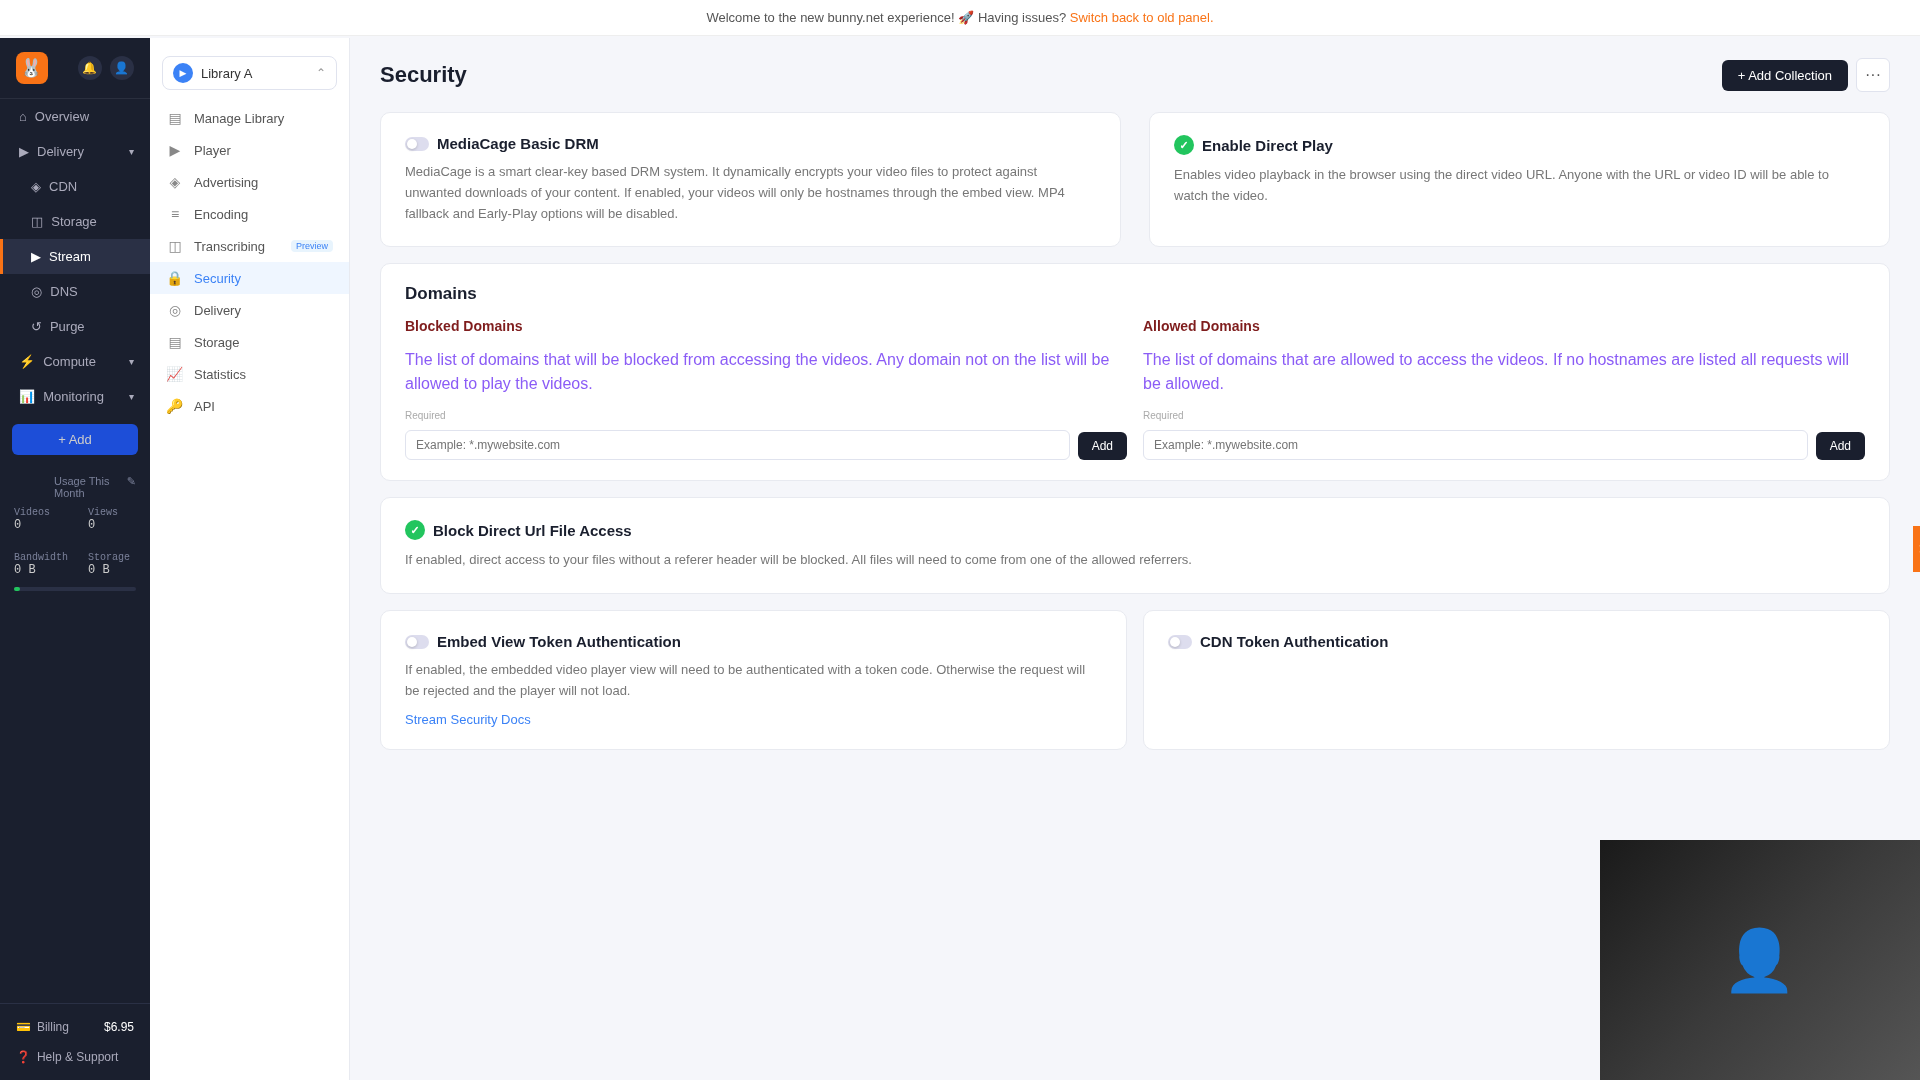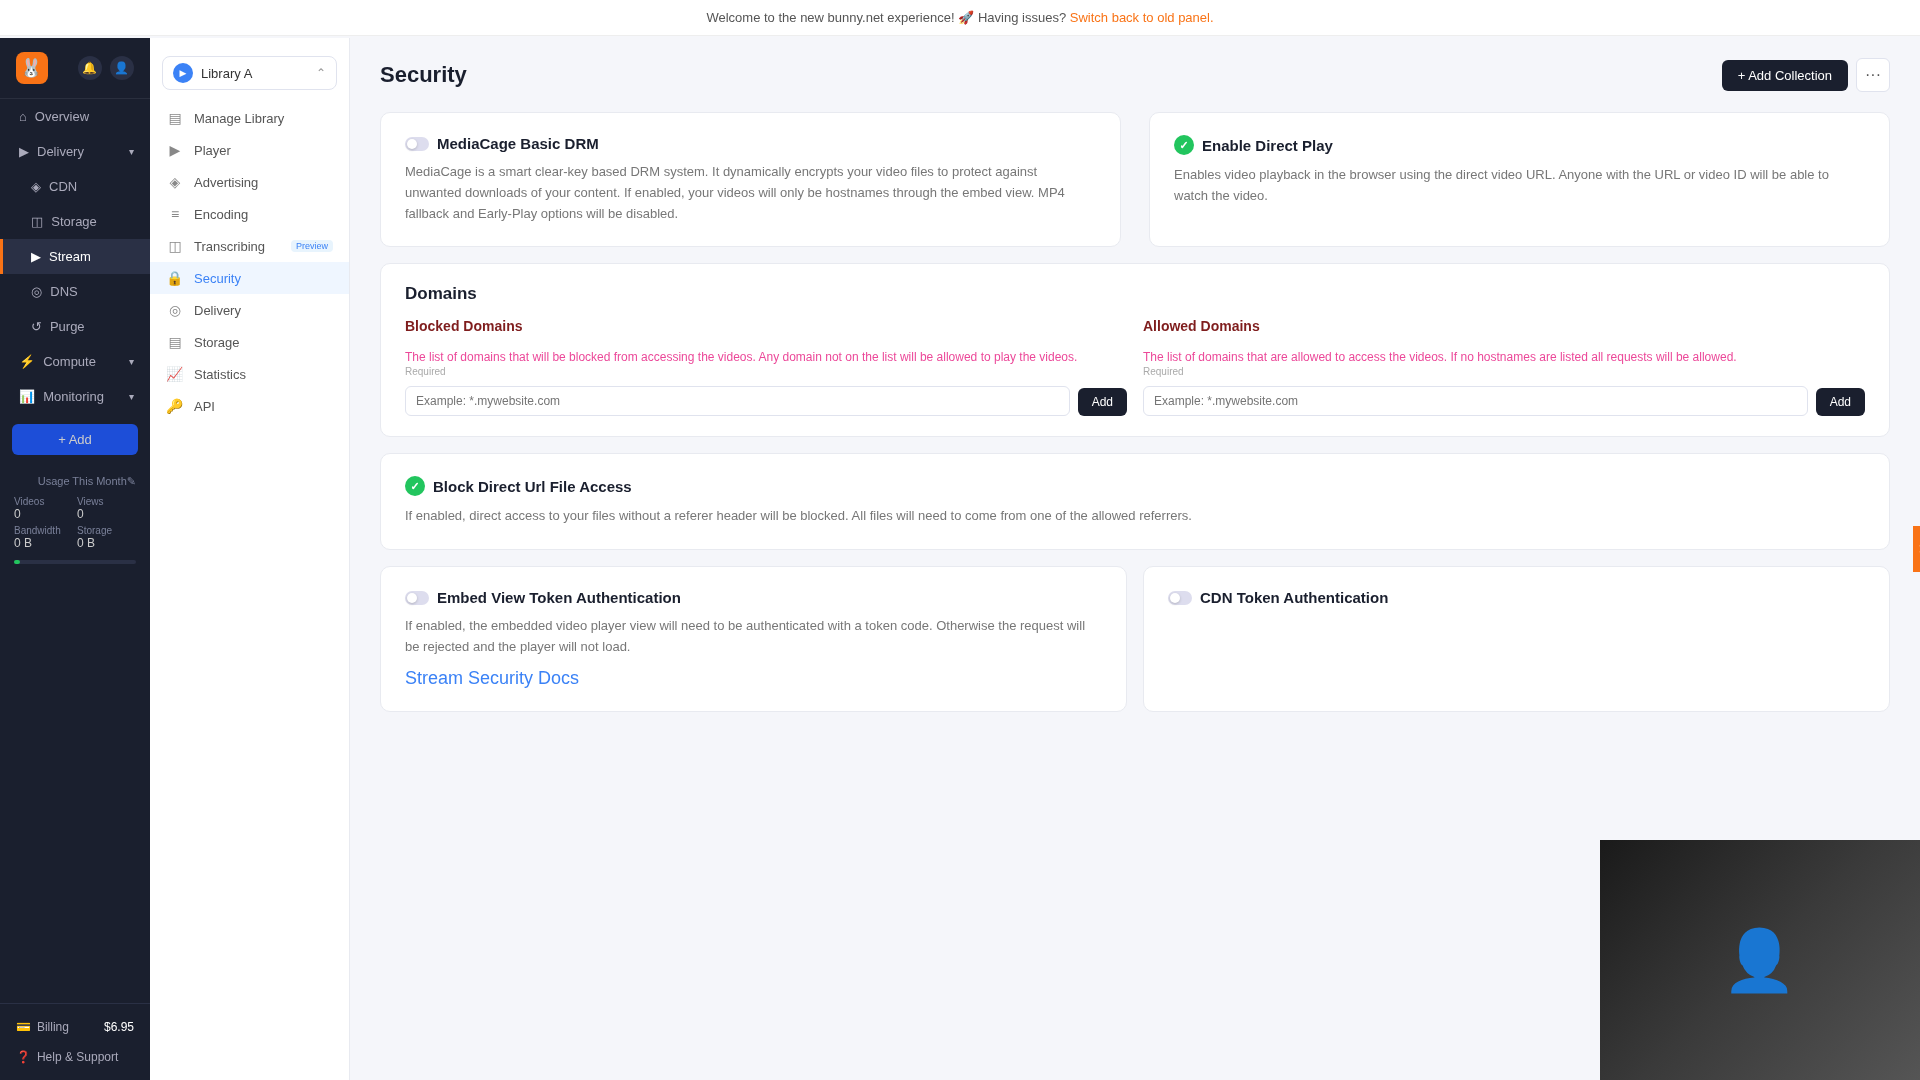--- a/index.html
+++ b/index.html
@@ -94,22 +94,22 @@
       font-size: 13px;
       cursor: pointer;
       width: calc(100% - 24px);
       text-align: center;
     }
     .usage-section {
       padding: 10px 14px;
       font-size: 11px;
       color: #7a8099;
     }
-    .usage-section .usage-header { display: flex; justify-content: flex-end; margin-bottom: 8px; }
-    .usage-grid { display: grid; grid-template-columns: 1fr 1fr; gap: 4px; }
+    .usage-section .usage-header { display: flex; justify-content: space-between; margin-bottom: 8px; margin-left: 40px; }
+    .usage-grid { display: grid; grid-template-columns: 1fr 1fr; gap: 20px; font-family: Liberation Mono, monospace; }
     .usage-item .label { color: #7a8099; font-size: 10px; }
     .usage-item .value { color: #ccc; font-size: 12px; }
     .usage-bar { height: 4px; background: #2a3045; border-radius: 2px; margin-top: 10px; }
     .usage-bar-fill { height: 100%; background: #22c55e; border-radius: 2px; width: 5%; }
 
     
     .sub-sidebar {
       width: 200px;
       background: #fff;
       border-right: 1px solid #e8eaf0;
@@ -236,21 +236,21 @@
       border-radius: 50%;
       display: inline-flex; align-items: center; justify-content: center;
       color: #fff; font-size: 11px;
     }
 
     
     .domains-section { margin-bottom: 16px; }
     .domains-title { font-size: 17px; font-weight: 600; color: #1a1f2e; margin-bottom: 14px; }
     .domain-grid { display: grid; grid-template-columns: 1fr 1fr; gap: 16px; }
     .domain-card-title { font-size: 14px; font-weight: 600; color: #7f1d1d; margin-bottom: 14px; }
-    .domain-card-desc { font-size: 12px; color: #ec4899; line-height: 1.5; }
+    .domain-card-desc { font-size: 16px; color: #8b5cf6; margin-bottom: 14px; line-height: 1.5; }
     .domain-input-row { display: flex; gap: 8px; }
     .domain-input-wrap { flex: 1; }
     .domain-label { font-size: 10px; color: #aaa; margin-bottom: 9px; }
     .domain-input {
       width: 100%;
       border: 1px solid #e0e3ee;
       border-radius: 6px;
       padding: 7px 10px;
       font-size: 12px;
       color: #bbb;
@@ -266,21 +266,21 @@
       cursor: pointer;
       align-self: flex-end;
     }
 
     
     .block-card { background: #fff; border: 1px solid #e8eaf0; border-radius: 10px; padding: 22px 24px; margin-bottom: 16px; }
 
     
     .auth-grid { display: grid; grid-template-columns: 1fr 1fr; gap: 16px; }
     .auth-card { background: #fff; border: 1px solid #e8eaf0; border-radius: 10px; padding: 22px 24px; }
-    .auth-link { color: #3b82f6; text-decoration: none; font-size: 18px; display: inline-block; margin-top: 10px; }
+    .auth-link { color: #3b82f6; text-decoration: none; font-size: 13px; display: inline-block; margin-top: 10px; }
 
     
     .video-overlay {
       position: fixed;
       bottom: 0; right: 0;
       width: 320px; height: 240px;
       background: #222;
       z-index: 200;
       overflow: hidden;
     }

